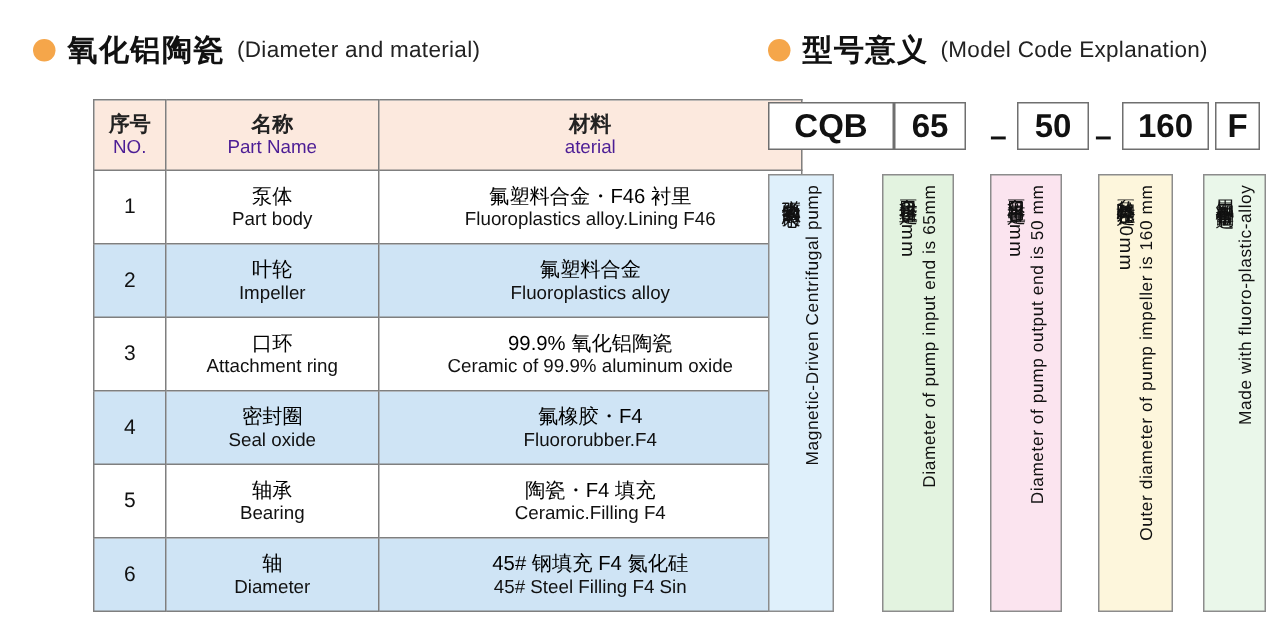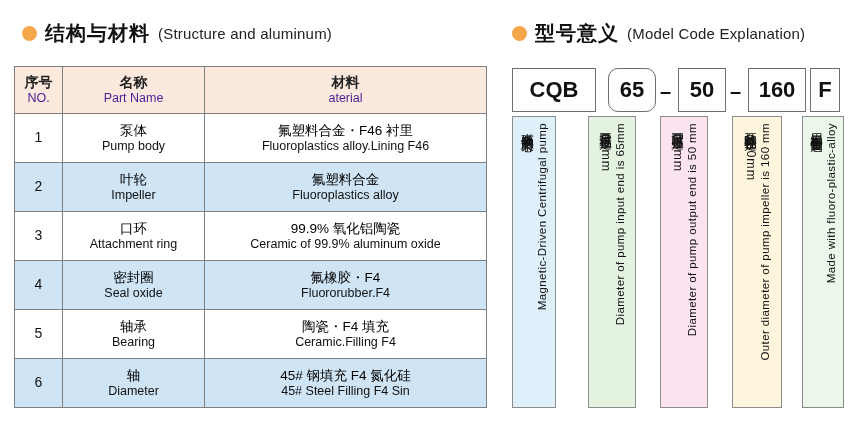--- a/index.html
+++ b/index.html
@@ -53,20 +53,21 @@
   .table-wrap {
     position: absolute;
     left: 14px;
     top: 66px;
     width: 472px;
   }
   table.spec {
     border-collapse: collapse;
     width: 472px;
     table-layout: fixed;
+    margin-left: 48px;
   }
   table.spec td, table.spec th {
     border: 1px solid #7f7f7f;
     text-align: center;
     vertical-align: middle;
     padding: 2px 3px;
     line-height: 1.12;
   }
   .col-no    { width: 48px; }
   .col-name  { width: 142px; }
@@ -127,21 +128,21 @@
     top: 0;
     border: 1px solid #6f6f6f;
     background: #ffffff;
     box-sizing: border-box;
     display: flex;
     align-items: center;
     justify-content: center;
     font-size: 22px;
     font-weight: bold;
     color: #111;
-    height: 44px;
+    height: 32px;
   }
   .dash {
     position: absolute;
     top: 13px;
     font-size: 20px;
     font-weight: bold;
     color: #111;
     line-height: 1;
   }
 
@@ -183,22 +184,22 @@
     line-height: 1.1;
   }
 </style>
 </head>
 <body>
 
 <div class="page">
 
   <div class="section-head head-left">
     <span class="bullet"></span>
-    <span class="head-cn">结构与材料</span>
-    <span class="head-en">(Structure and aluminum)</span>
+    <span class="head-cn">氧化铝陶瓷</span>
+    <span class="head-en">(Diameter and material)</span>
   </div>
 
   <div class="section-head head-right">
     <span class="bullet"></span>
     <span class="head-cn">型号意义</span>
     <span class="head-en">(Model Code Explanation)</span>
   </div>
 
   <div class="table-wrap">
     <table class="spec">
@@ -221,21 +222,21 @@
             <span class="hdr-cn">材料</span>
             <span class="hdr-en">aterial</span>
           </td>
         </tr>
       </thead>
       <tbody>
         <tr class="odd">
           <td class="num">1</td>
           <td>
             <span class="cell-cn">泵体</span>
-            <span class="cell-en">Pump body</span>
+            <span class="cell-en">Part body</span>
           </td>
           <td>
             <span class="cell-cn">氟塑料合金・F46 衬里</span>
             <span class="cell-en">Fluoroplastics alloy.Lining F46</span>
           </td>
         </tr>
         <tr class="even">
           <td class="num">2</td>
           <td>
             <span class="cell-cn">叶轮</span>
@@ -291,21 +292,21 @@
           </td>
         </tr>
       </tbody>
     </table>
   </div>
 
   <div class="model">
 
     <div class="code-row">
       <div class="code-box" style="left:0px;  width:84px;">CQB</div>
-      <div class="code-box" style="left:96px; width:48px;border-radius:10px;">65</div>
+      <div class="code-box" style="left:84px; width:48px;">65</div>
       <div class="dash" style="left:148px;">–</div>
       <div class="code-box" style="left:166px;width:48px;text-align:center;">50</div>
       <div class="dash" style="left:218px;">–</div>
       <div class="code-box" style="left:236px;width:58px;">160</div>
       <div class="code-box" style="left:298px;width:30px;">F</div>
     </div>
 
     <div class="vcol" style="left:0px;   width:44px; background:#dff0fb;">
       <div class="vinner">
         <span class="v-en">Magnetic-Driven Centrifugal pump</span>

